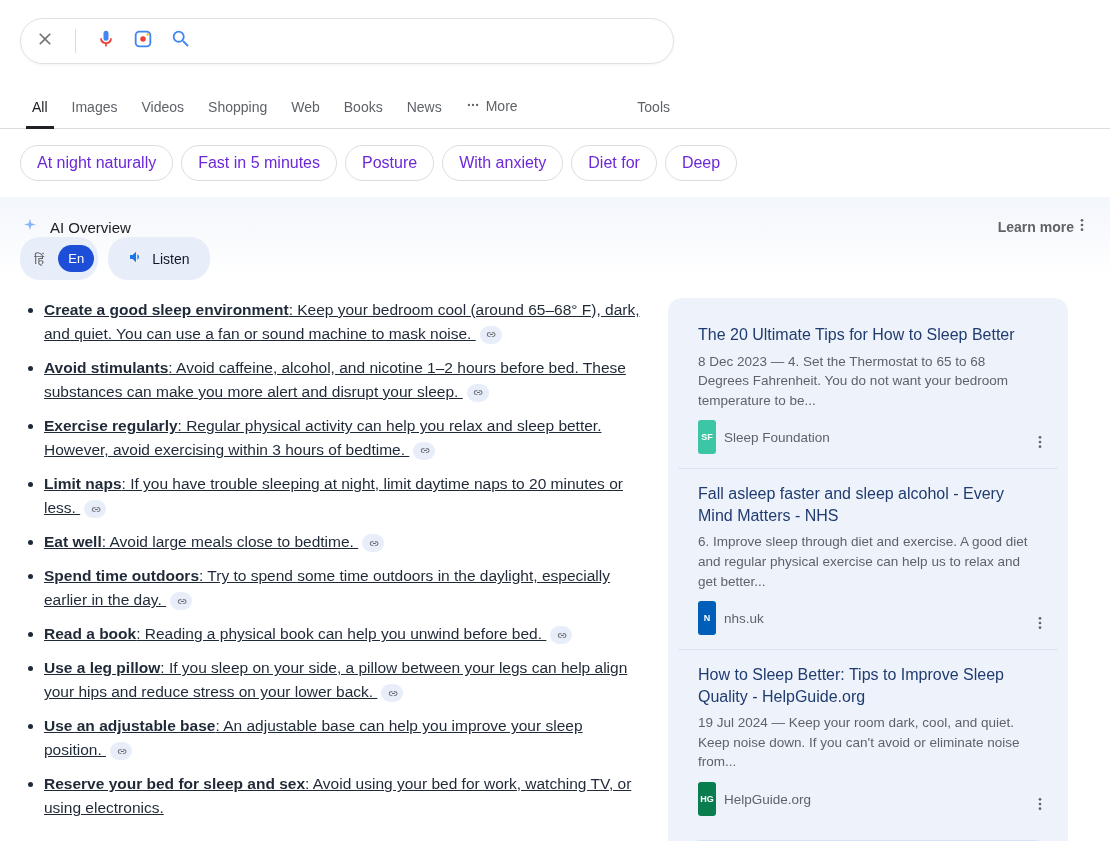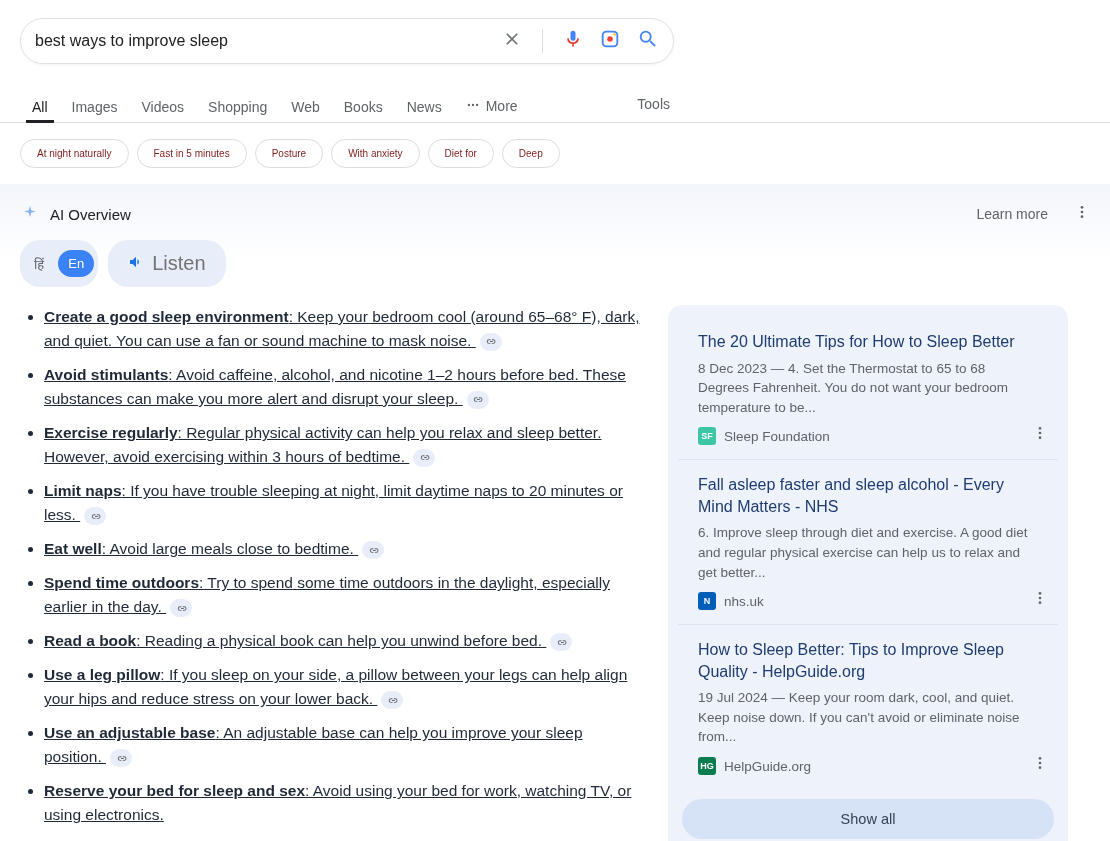--- a/index.html
+++ b/index.html
@@ -28,21 +28,21 @@
 
 .tabs-row {
   display: flex;
   align-items: center;
   padding: 0 20px;
   margin-top: 22px;
   border-bottom: 1px solid #dadce0;
   position: relative;
 }
 .tab {
-  padding: 12px 12px 7px 12px;
+  padding: 12px 12px 13px 12px;
   font-size: 14px;
   color: #5f6368;
   cursor: pointer;
   position: relative;
 }
 .tab.active {
   color: #202124;
   font-weight: 500;
 }
 .tab.active::after {
@@ -64,64 +64,63 @@
 
 .chips-row {
   display: flex;
   gap: 8px;
   padding: 16px 20px;
 }
 .chip {
   padding: 8px 16px;
   border: 1px solid #dadce0;
   border-radius: 20px;
-  font-size: 10px;
-  color: #7f1d1d;
+  font-size: 16px;
+  color: #6d28d9;
   cursor: pointer;
   background: #fff;
 }
 
 .ai-section {
   background: linear-gradient(to bottom, #f3f6fc 0%, #fff 80px);
   padding: 20px 20px 24px 20px;
 }
 .ai-header {
   display: flex;
   align-items: flex-start;
   justify-content: space-between;
-  margin-bottom: 16px;
 }
 .ai-header-left { display: flex; align-items: center; gap: 10px; }
 .sparkle-icon {
   width: 20px; height: 20px;
 }
 .ai-title { font-size: 15px; color: #202124; font-weight: 500; }
-.ai-header-right { display: flex; align-items: center; gap: 26px; }
+.ai-header-right { display: flex; align-items: center; gap: 0; font-weight: bold; }
 .learn-more { font-size: 14px; color: #5f6368; cursor: pointer; }
 
 .lang-listen-row { display: flex; gap: 10px; margin-bottom: 18px; }
 .pill {
   background: #e8eef9;
   border-radius: 20px;
   display: flex;
   align-items: center;
   padding: 4px;
   gap: 4px;
 }
 .pill-btn {
   border-radius: 16px;
   padding: 6px 10px;
   font-size: 13px;
   cursor: pointer;
   display: flex;
   align-items: center;
   gap: 6px;
 }
-.pill-btn.active { background: #3b82f6; color: #fff; }
-.listen-pill { padding: 8px 16px; color: #737373; font-size: 20px; }
+.pill-btn.active { background: #1d4ed8; color: #fff; }
+.listen-pill { padding: 8px 16px; color: #0f172a; font-size: 14px; }
 
 .ai-body { display: flex; gap: 28px; }
 .ai-content { flex: 1; max-width: 620px; }
 .intro-line { font-size: 18px; color: #1f2937; margin-bottom: 14px; display: flex; align-items: center; gap: 6px;}
 .tips-list { list-style: disc; padding-left: 24px; }
 .tips-list li { font-size: 15.5px; line-height: 1.55; color: #1f2937; margin-bottom: 10px; text-decoration: underline; }
 .tips-list li b { font-weight: 700; }
 .link-chip {
   display: inline-flex;
   align-items: center;
@@ -144,38 +143,37 @@
 .source-card {
   padding: 14px 20px;
   border-bottom: 1px solid #dde5f0;
   margin: 0 10px;
   position: relative;
 }
 .source-card:last-of-type { border-bottom: none; }
 .source-title { font-size: 16px; color: #1f3b70; margin-bottom: 6px; line-height: 1.35; cursor: pointer; }
 .source-snippet { font-size: 13.5px; color: #5f6368; line-height: 1.45; margin-bottom: 10px; }
 .source-meta { display: flex; align-items: center; gap: 8px; font-size: 13.5px; color: #5f6368; }
-.favicon { width: 18px; height: 18px; border-radius: 3px; display: flex; align-items: center; justify-content: center; font-size: 9px; font-weight: bold;}
+.favicon { width: 18px; height: 34px; border-radius: 3px; display: flex; align-items: center; justify-content: center; font-size: 9px; font-weight: bold;}
 .source-more { position: absolute; right: 10px; bottom: 14px; cursor: pointer; color: #5f6368;}
 .show-all-btn {
   margin: 10px 14px 4px 14px;
   background: #d6e2f5;
   border-radius: 22px;
   text-align: center;
   padding: 12px;
   font-size: 14.5px;
   color: #344256;
   cursor: pointer;
 }
 </style>
 </head>
 <body>
 
 <div class="search-bar">
-  <input class="search-input" type="text" value="best ways to improve sleep" style="">
   <div class="search-icons">
     <span style="cursor:pointer;">
       <svg width="20" height="20" viewBox="0 0 24 24">
           <path fill="#70757a" d="M19 6.41L17.59 5 12 10.59 6.41 5 5 6.41 10.59 12 5 17.59 6.41 19 12 13.41 17.59 19 19 17.59 13.41 12z"></path>
         </svg>
     </span>
     <div class="search-divider"></div>
     <span style="cursor:pointer;">
       <svg width="20" height="20" viewBox="0 0 24 24">
           <path fill="#4285f4" d="M12 14a3 3 0 003-3V5a3 3 0 00-6 0v6a3 3 0 003 3z"></path>

